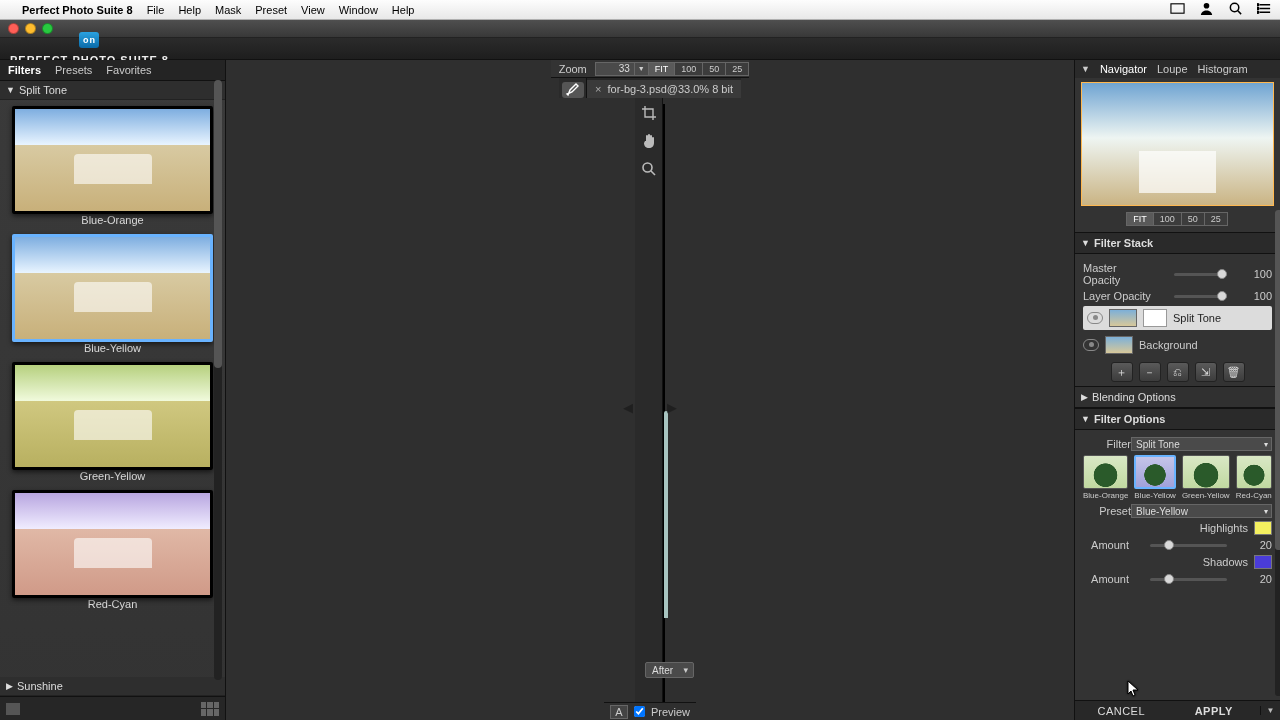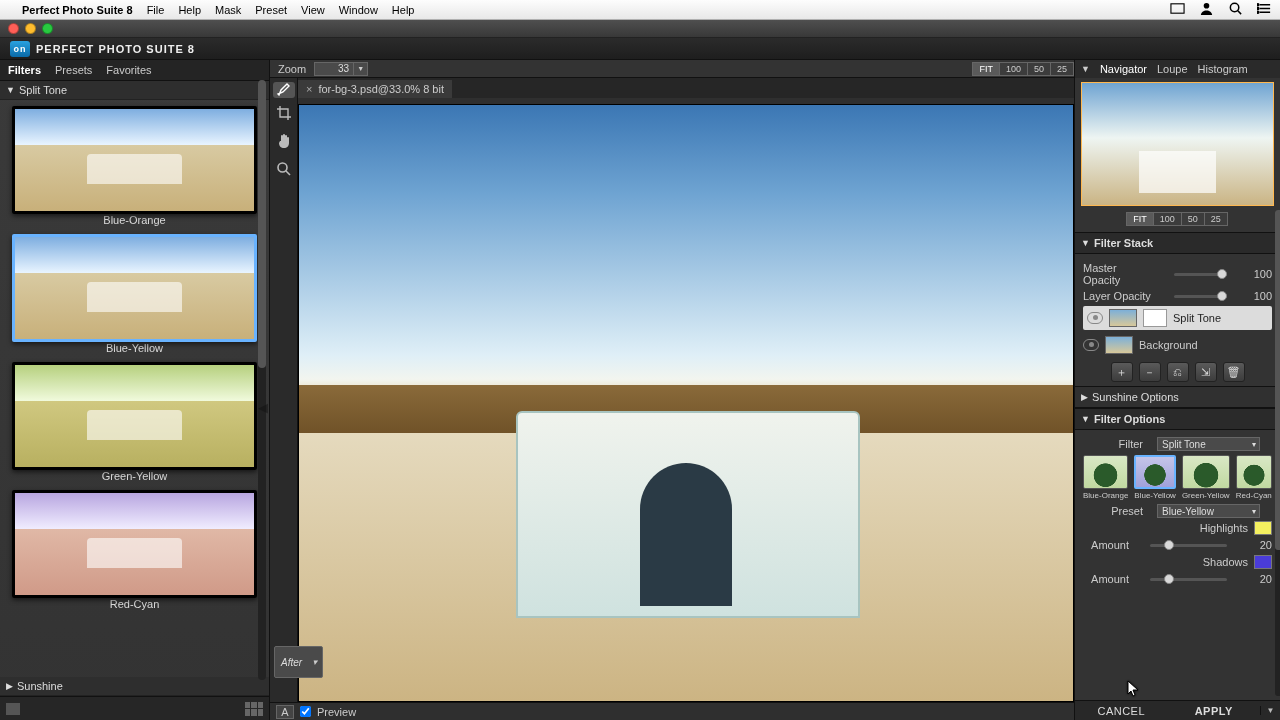--- a/index.html
+++ b/index.html
@@ -14,29 +14,29 @@
 
 
 .titlebar { height:18px; background:linear-gradient(#4f4f4f,#383838); display:flex; align-items:center; border-bottom:1px solid #222;}
 .traffic { display:flex; gap:6px; margin-left:8px;}
 .traffic span{width:11px; height:11px; border-radius:50%; border:1px solid rgba(0,0,0,.3);}
 .t-close{background:#ff5f57;} .t-min{background:#ffbd2e;} .t-max{background:#28c940;}
 .titlebar .tt { flex:1; text-align:center; color:#ddd; text-shadow:0 -1px #000; font-size:11px;}
 
 
 .apphdr { height:22px; background:linear-gradient(#2b2b2b,#1e1e1e); display:flex; align-items:center; color:#ccc; gap:16px; padding:0 10px; border-bottom:1px solid #111;}
-.logo { display:flex; align-items:center; gap:6px; font-weight:bold; letter-spacing:1px; color:#eee;}
+.logo { display:flex; align-items:center; gap:6px; font-weight:bold; letter-spacing:1px; color:#eee;flex-direction:column;}
 .logo .mark{width:20px;height:16px;background:linear-gradient(#2aa2e0,#0a6aa8);border-radius:3px;display:flex;align-items:center;justify-content:center;color:#fff;font-size:9px;font-weight:bold;}
 .modetabs{margin-left:auto;display:flex;gap:2px;}
 .modetabs span{padding:3px 7px;color:#bbb;cursor:default;}
 .modetabs .on{background:#565656;color:#fff;border-radius:2px;}
 
 
 .app { display:flex; height:660px; background:#2b2b2b;}
-.leftpanel{width:270px;background:linear-gradient(#3a3a3a,#333);display:flex;flex-direction:column;border-right:1px solid #111;position:relative;}
+.leftpanel{width:226px;background:linear-gradient(#3a3a3a,#333);display:flex;flex-direction:column;border-right:1px solid #111;position:relative;}
 .lefttabs{display:flex;gap:14px;padding:4px 8px;background:#242424;border-bottom:1px solid #111;color:#ccc;}
 .lefttabs span{cursor:default;}
 .lefttabs .on{color:#fff;font-weight:bold;}
 .searchrow{padding:4px 6px;display:flex;gap:4px;}
 .searchrow input{flex:1;height:18px;background:#5a5a5a;border:1px solid #222;border-radius:2px;color:#ddd;padding:0 4px;font-size:10px;font-style:italic;}
 .searchrow .clr{width:14px;height:18px;background:#444;border:1px solid #222;color:#ccc;display:flex;align-items:center;justify-content:center;font-size:9px;}
 
 .sectionhdr{display:flex;align-items:center;gap:4px;padding:3px 6px;background:#2e2e2e;color:#ddd;border-bottom:1px solid #222;}
 .tri{font-size:9px;}
 .thumbs{flex:1;overflow:hidden;padding:6px 12px;}
@@ -46,42 +46,42 @@
 .thumb .img::after{content:"";position:absolute;left:30%;top:44%;width:40%;height:30%;background:rgba(255,255,255,.6);border-radius:4px 4px 0 0;}
 .thumb.gy .img{background:linear-gradient(#b6d07e 0%,#f0fadc 35%,#d0c880 35%,#b8b060 100%);} 
 .thumb.rc .img{background:linear-gradient(#b8a6e0 0%,#f0ecff 35%,#e0b8a6 35%,#d09a88 100%);} 
 .leftbar{position:absolute;right:3px;top:20px;bottom:40px;width:8px;background:#222;border-radius:4px;}
 .leftbar .tn{position:absolute;left:0;right:0;top:0;height:48%;background:#555;border-radius:4px;}
 .leftfoot{height:24px;background:#262626;border-top:1px solid #111;display:flex;align-items:center;padding:0 6px;gap:6px;}
 .leftfoot .sq{width:14px;height:12px;background:#555;}
 .leftfoot .grd{margin-left:auto;width:18px;height:14px;display:grid;grid-template-columns:1fr 1fr 1fr;gap:1px;}
 .leftfoot .grd i{background:#666;}
 
-.center{flex:1;display:flex;flex-direction:column;background:#2f2f2f;position:relative;}
+.center{flex:1;display:flex;flex-direction:column;background:#2f2f2f;position:relative;align-items:center;}
 .zoomrow{height:18px;background:#333;border-bottom:1px solid #111;display:flex;align-items:center;}
 .zoomrow .zl{padding:0 8px;color:#ccc;}
 .zoomrow .zv{width:40px;height:14px;background:#4a4a4a;border:1px solid #666;color:#ddd;text-align:right;padding:0 4px;font-size:10px;display:flex;align-items:center;justify-content:flex-end;}
 .zoomrow .zd{width:14px;height:14px;background:#4a4a4a;border:1px solid #666;border-left:none;display:flex;align-items:center;justify-content:center;color:#ccc;font-size:7px;}
 .zoomrow .spc{flex:1;}
 .zoomrow .zpill{padding:0 6px;height:14px;background:#3c3c3c;border:1px solid #666;color:#ccc;font-size:9px;margin-left:-1px;display:flex;align-items:center;}
 .zoomrow .zpill.on{background:#5a5a5a;color:#fff;}
 .docstrip{height:20px;background:#262626;display:flex;align-items:center;}
 .toolcol{width:28px;background:#2a2a2a;display:flex;flex-direction:column;align-items:center;gap:6px;padding:4px 0;border-right:1px solid #111;}
 .toolcol .tool{width:22px;height:22px;display:flex;align-items:center;justify-content:center;color:#bbb;}
 .toolcol .tool.on{background:#555;border-radius:3px;color:#fff;}
 .doctab{display:flex;align-items:center;gap:6px;background:#3a3a3a;height:18px;margin-top:1px;padding:0 8px;color:#ccc;font-size:10px;}
 .doctab .x{color:#aaa;font-size:11px;}
 .stage{flex:1;position:relative;display:flex;}
 .canvas{flex:1;margin:6px 0 0 0;background:linear-gradient(#3b77b4 0%,#6fa4d2 15%,#dfeff7 42%,#f2f5ef 46%,#e9e0c7 48%,#ccb483 100%);position:relative;border:1px solid #000;}
 .bld::before{content:"";position:absolute;left:28%;bottom:14%;width:44%;height:34%;background:linear-gradient(#f0f3ed,#cfe2df);border:2px solid #a8c4c0;border-radius:6px 6px 0 0;}
 .bld::after{content:"";position:absolute;left:44%;bottom:16%;width:12%;height:24%;background:#2a3a45;border-radius:60px 60px 0 0;}
 .awn{position:absolute;left:0;right:0;top:47%;height:8%;background:linear-gradient(#8a6a3a,#705228);}
 .arrL,.arrR{position:absolute;top:50%;color:#111;font-size:13px;opacity:.5;}
 .arrL{left:-12px;} .arrR{right:-12px;}
-.viewsel{position:absolute;left:4px;bottom:24px;height:32px;background:#4a4a4a;border:1px solid #666;color:#ddd;font-size:10px;display:flex;align-items:center;padding:0 20px 0 6px;border-radius:2px;font-style:italic;}
+.viewsel{position:absolute;left:10px;bottom:24px;height:16px;background:#4a4a4a;border:1px solid #666;color:#ddd;font-size:10px;display:flex;align-items:center;padding:0 20px 0 6px;border-radius:2px;}
 .viewsel::after{content:"▾";position:absolute;right:5px;color:#ccc;font-size:9px;}
 .previewbar{height:18px;background:#2f2f2f;border-top:1px solid #111;display:flex;align-items:center;gap:6px;padding:0 6px;color:#ccc;font-size:10px;}
 .previewbar .pbtn{width:18px;height:14px;background:#444;border:1px solid #666;display:flex;align-items:center;justify-content:center;}
 .previewbar input[type=checkbox]{width:11px;height:11px;}
 
 .rightpanel{width:206px;background:#333;border-left:1px solid #111;display:flex;flex-direction:column;position:relative;}
 .rtabs{height:18px;background:#2a2a2a;display:flex;align-items:center;gap:10px;padding:0 6px;color:#ccc;font-size:10px;}
 .rtabs .tri{margin-right:0;}
 .rtabs .on{color:#fff;}
 .navthumb{margin:4px 6px;height:124px;border:1px solid #ffb850;background:linear-gradient(#6fa4d2 0%,#eef5f2 45%,#cab484 100%);position:relative;}
@@ -102,21 +102,21 @@
 .eye::after{content:"";position:absolute;left:5px;top:2px;width:5px;height:5px;background:#888;border-radius:50%;}
 .mini{width:28px;height:18px;border:1px solid #666;background:linear-gradient(#7db0d8,#d7c89a);}
 .mask{width:24px;height:18px;background:#fff;border:1px solid #999;}
 .layerbtns{display:flex;justify-content:center;gap:6px;margin-top:6px;}
 .lbtn{width:22px;height:20px;background:linear-gradient(#5a5a5a,#3c3c3c);border:1px solid #222;border-radius:3px;display:flex;align-items:center;justify-content:center;color:#ddd;font-size:11px;}
 .filtgrid{display:flex;gap:6px;margin:4px 0;}
 .fswatch{flex:1;}
 .fswatch .sq{height:34px;border:1px solid #555;border-radius:2px;background:radial-gradient(circle at 50% 60%,#2a5a2a 0 40%,transparent 42%),linear-gradient(#d9e8c5,#c1d9a1);}
 .fswatch.sel .sq{border:2px solid #69b3ff;background:radial-gradient(circle at 50% 60%,#2a5a2a 0 40%,transparent 42%),linear-gradient(#c5c5e8,#a1a1d9);}
 .fswatch .cap{text-align:center;font-size:8px;margin-top:2px;color:#ccc;white-space:nowrap;overflow:hidden;}
-.ddrow{display:flex;align-items:center;gap:14px;margin:3px 12px;}
+.ddrow{display:flex;align-items:center;gap:0;margin:3px 0;}
 .ddrow .lbl{width:48px;text-align:right;}
 .ddrow .dd{flex:1;height:14px;background:#4a4a4a;border:1px solid #666;color:#ddd;padding:0 4px;display:flex;align-items:center;position:relative;font-size:10px;}
 .ddrow .dd::after{content:"▾";position:absolute;right:3px;font-size:8px;}
 .colorrow{display:flex;align-items:center;justify-content:flex-end;gap:6px;margin:3px 0;}
 .colorrow .sw{width:18px;height:14px;border:1px solid #777;}
 .btnbar{position:absolute;bottom:0;left:0;right:0;height:20px;background:#282828;display:flex;align-items:center;border-top:1px solid #111;}
 .btnbar .btn{flex:1;text-align:center;color:#ddd;font-size:11px;letter-spacing:.5px;height:100%;display:flex;align-items:center;justify-content:center;position:relative;}
 .btnbar .btn.apply{font-weight:bold;}
 .btnbar .dd2{width:20px;border-left:1px solid #111;display:flex;align-items:center;justify-content:center;color:#bbb;font-size:8px;}
 .rscroll{position:absolute;right:-3px;top:150px;bottom:24px;width:8px;background:#222;border-radius:3px;}
@@ -331,21 +331,21 @@
       <div class="layerbtns">
         <span class="lbtn">＋</span>
         <span class="lbtn">－</span>
         <span class="lbtn">⎌</span>
         <span class="lbtn">⇲</span>
         <span class="lbtn">🗑</span>
       </div>
     </div>
     <div class="panelhdr" style="background:#303030;font-weight:normal;">
       <span class="tri">▶</span>
-      <span>Sunshine Options</span>
+      <span>Blending Options</span>
     </div>
 
     <div class="panelhdr">
       <span class="tri">▼</span>
       <span>Filter Options</span>
     </div>
     <div class="panelbody">
       <div class="ddrow">
         <span class="lbl">Filter</span>
         <span class="dd">Split Tone</span>

